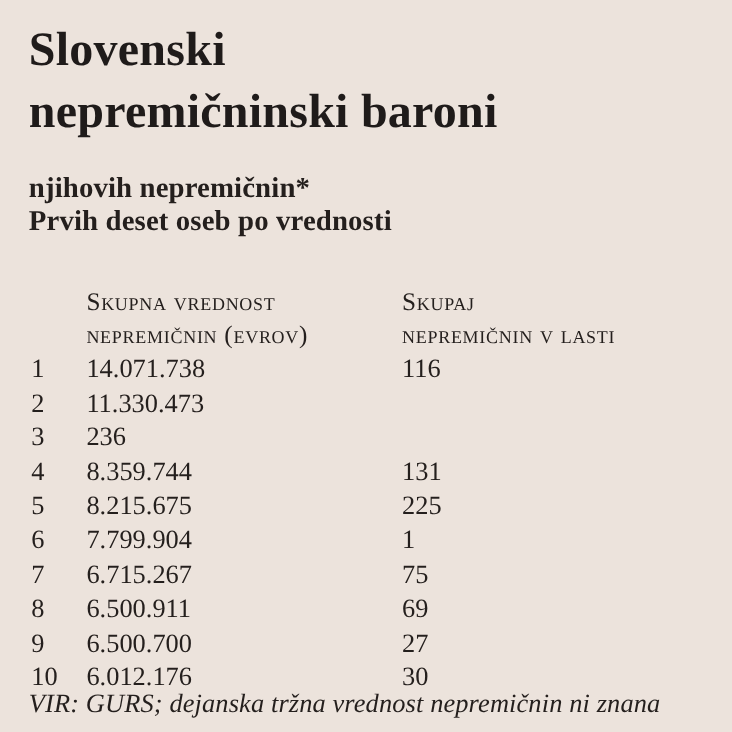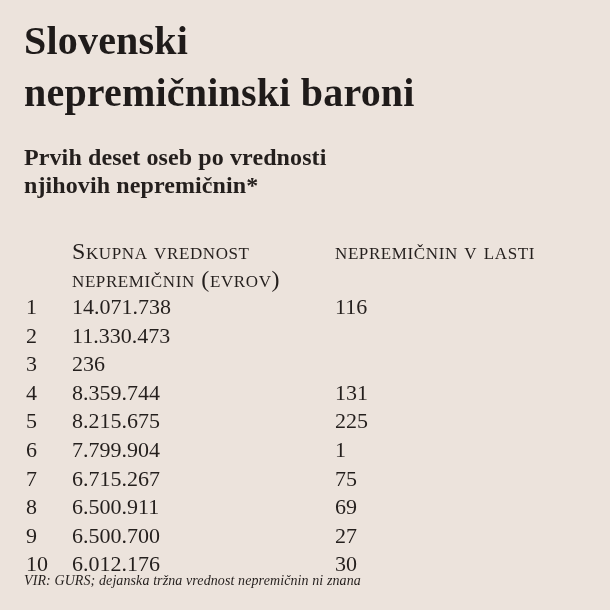--- a/index.html
+++ b/index.html
@@ -42,62 +42,63 @@
     left: 24px;
     top: 237px;
     width: 566px;
   }
   .thead, .trow {
     display: grid;
     grid-template-columns: 48px 263px 1fr;
     align-items: baseline;
   }
   .th {
-    font-size: 24px;
+    font-size: 21px;
     font-variant: small-caps;
     letter-spacing: 0.6px;
     line-height: 28px;
   }
   .trow {
     font-size: 22px;
     line-height: 28.6px;
   }
   .cell.rank { padding-left: 2px; }
   .source {
     position: absolute;
     left: 24px;
     top: 573px;
     font-style: italic;
-    font-size: 14px;
+    font-size: 22px;
     letter-spacing: 0.1px;
   }
 </style>
 </head>
 <body>
 
 <div class="page">
 
   <h1 class="title">
     <span class="line">Slovenski</span>
     <span class="line">nepremičninski baroni</span>
   </h1>
 
   <h2 class="subtitle">
+    <span class="line">njihovih nepremičnin*</span>
     <span class="line">Prvih deset oseb po vrednosti</span>
-    <span class="line">njihovih nepremičnin*</span>
   </h2>
 
   <div class="table">
     <div class="thead">
       <div class="cell rank"></div>
       <div class="cell th">
         <span class="line">Skupna vrednost</span>
         <span class="line">nepremičnin (evrov)</span>
       </div>
       <div class="cell th">
+        <span class="line">Skupaj</span>
         <span class="line">nepremičnin v lasti</span>
       </div>
     </div>
     <div class="tbody" id="tbody">
         <div class="trow">
           <div class="cell rank">1</div>
           <div class="cell value">14.071.738</div>
           <div class="cell count">116</div>
         </div>
         <div class="trow">

